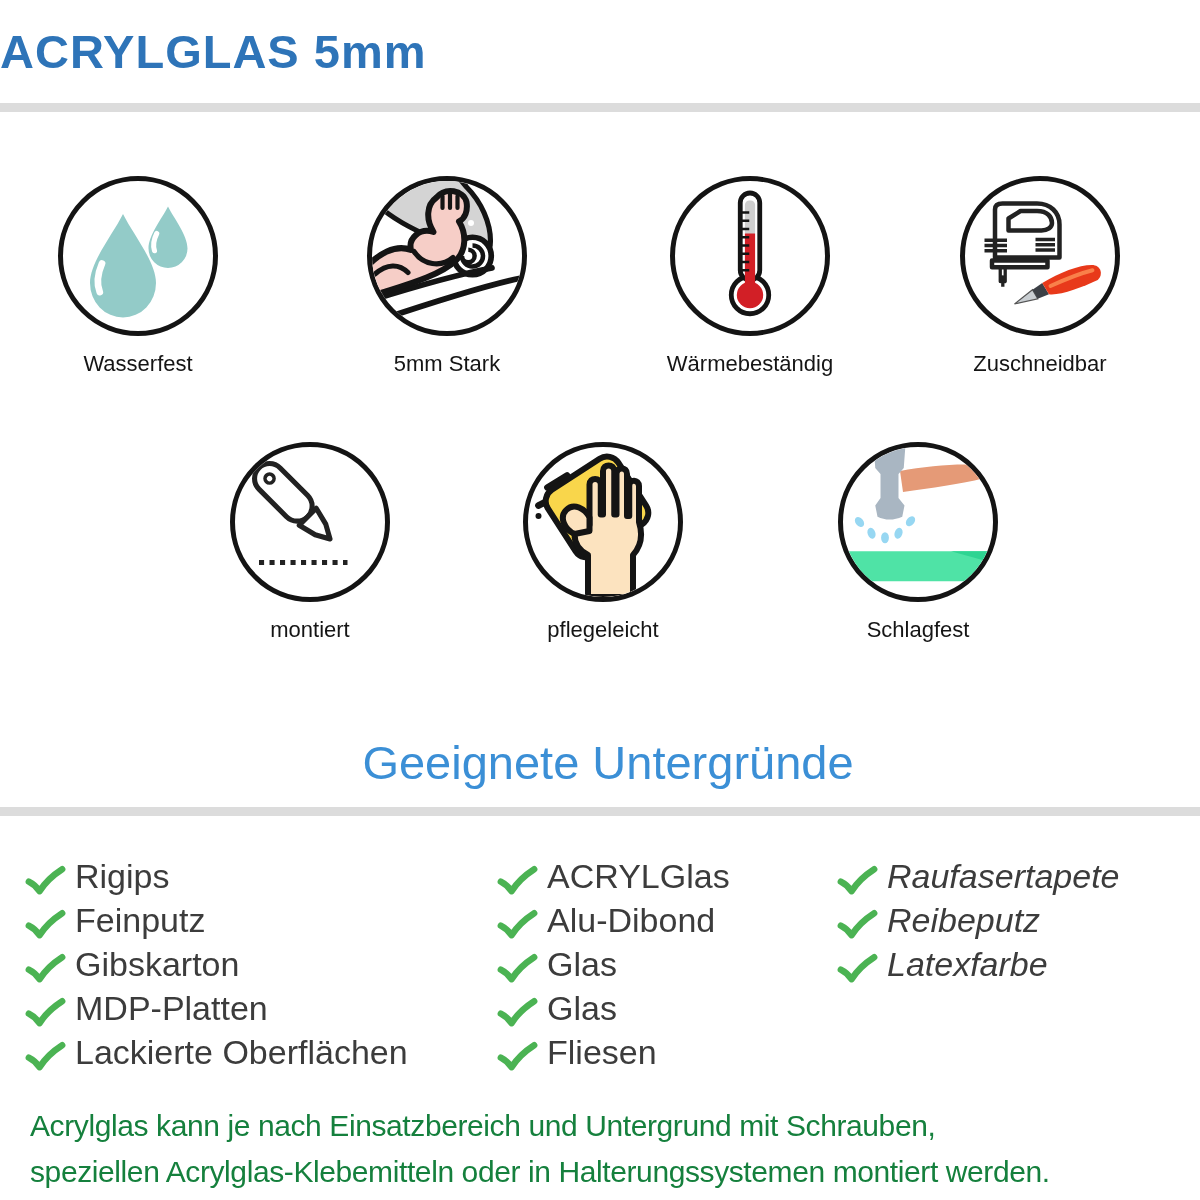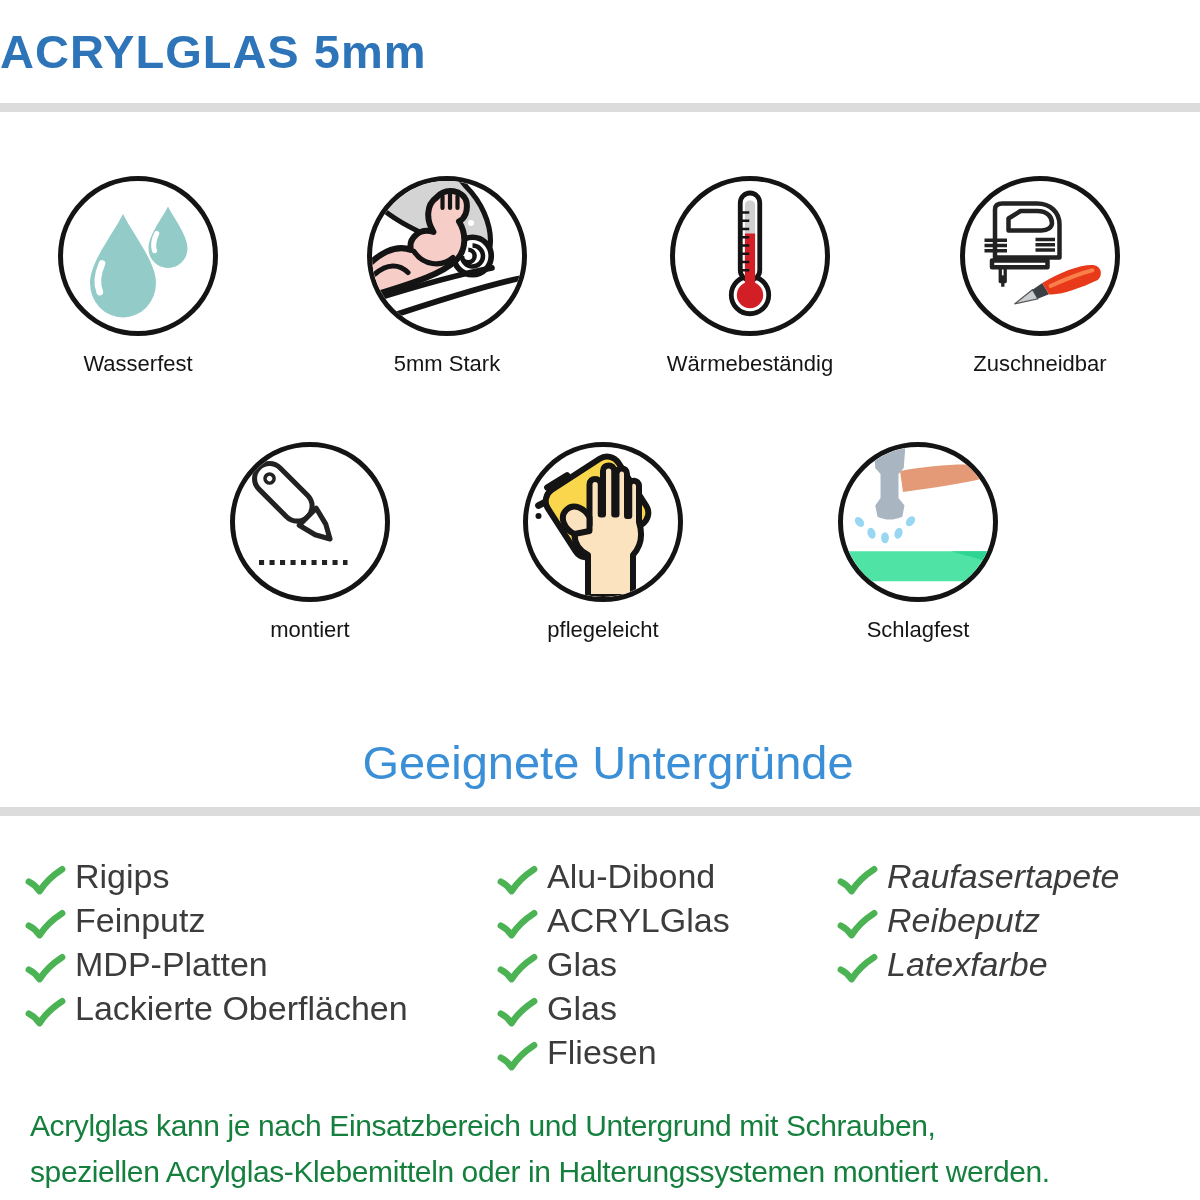--- a/index.html
+++ b/index.html
@@ -183,48 +183,54 @@
     <span class="sub-label">Rigips</span>
   </div>
 
   <div class="sub-item">
     <svg viewBox="0 0 34 26">
       <path d="M3 14 C7 16 10 19 12 22 C17 14 24 8 31 3.5" fill="none" stroke="#4bb353" stroke-width="5.4" stroke-linecap="round" stroke-linejoin="round"></path>
     </svg>
     <span class="sub-label">Feinputz</span>
   </div>
 
+  <div class="sub-item">
+    <svg viewBox="0 0 34 26">
+      <path d="M3 14 C7 16 10 19 12 22 C17 14 24 8 31 3.5" fill="none" stroke="#4bb353" stroke-width="5.4" stroke-linecap="round" stroke-linejoin="round"></path>
+    </svg>
+    <span class="sub-label">Gibskarton</span>
+  </div>
 
   <div class="sub-item">
     <svg viewBox="0 0 34 26">
       <path d="M3 14 C7 16 10 19 12 22 C17 14 24 8 31 3.5" fill="none" stroke="#4bb353" stroke-width="5.4" stroke-linecap="round" stroke-linejoin="round"></path>
     </svg>
     <span class="sub-label">MDP-Platten</span>
   </div>
 
   <div class="sub-item">
     <svg viewBox="0 0 34 26">
       <path d="M3 14 C7 16 10 19 12 22 C17 14 24 8 31 3.5" fill="none" stroke="#4bb353" stroke-width="5.4" stroke-linecap="round" stroke-linejoin="round"></path>
     </svg>
     <span class="sub-label">Lackierte Oberflächen</span>
   </div>
 </div>
     <div class="sub-col col1">
   <div class="sub-item">
     <svg viewBox="0 0 34 26">
       <path d="M3 14 C7 16 10 19 12 22 C17 14 24 8 31 3.5" fill="none" stroke="#4bb353" stroke-width="5.4" stroke-linecap="round" stroke-linejoin="round"></path>
     </svg>
+    <span class="sub-label">ACRYLGlas</span>
+  </div>
+
+  <div class="sub-item">
+    <svg viewBox="0 0 34 26">
+      <path d="M3 14 C7 16 10 19 12 22 C17 14 24 8 31 3.5" fill="none" stroke="#4bb353" stroke-width="5.4" stroke-linecap="round" stroke-linejoin="round"></path>
+    </svg>
     <span class="sub-label">Alu-Dibond</span>
-  </div>
-
-  <div class="sub-item">
-    <svg viewBox="0 0 34 26">
-      <path d="M3 14 C7 16 10 19 12 22 C17 14 24 8 31 3.5" fill="none" stroke="#4bb353" stroke-width="5.4" stroke-linecap="round" stroke-linejoin="round"></path>
-    </svg>
-    <span class="sub-label">ACRYLGlas</span>
   </div>
 
   <div class="sub-item">
     <svg viewBox="0 0 34 26">
       <path d="M3 14 C7 16 10 19 12 22 C17 14 24 8 31 3.5" fill="none" stroke="#4bb353" stroke-width="5.4" stroke-linecap="round" stroke-linejoin="round"></path>
     </svg>
     <span class="sub-label">Glas</span>
   </div>
 
   <div class="sub-item">

